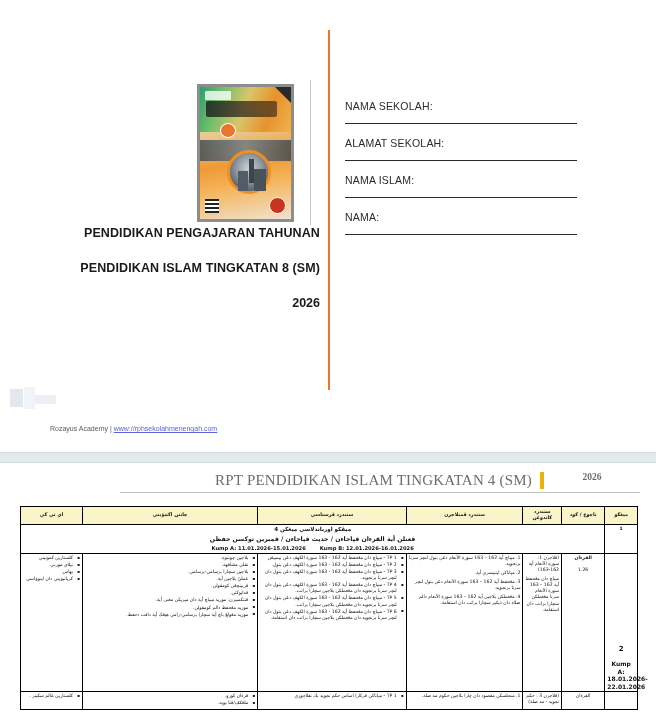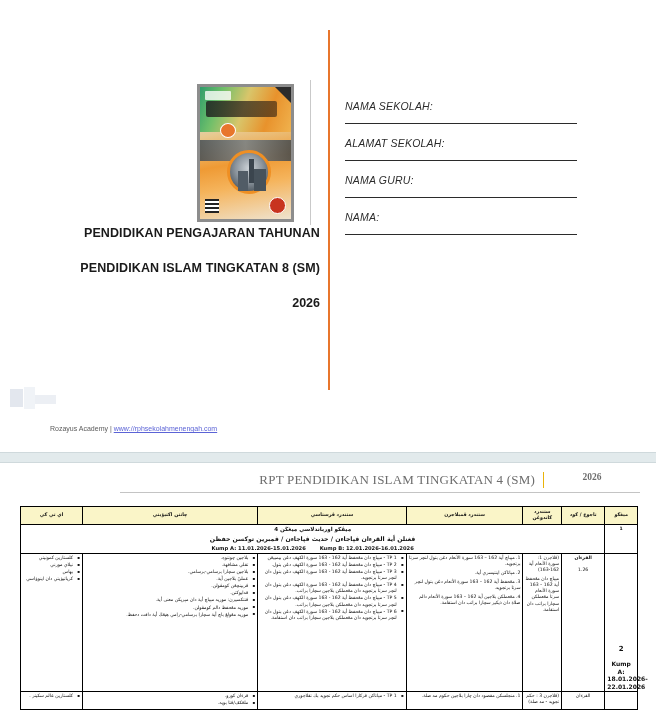--- a/index.html
+++ b/index.html
@@ -51,41 +51,41 @@
                repeating-linear-gradient(90deg,#222 0 2px,transparent 2px 4px);}
   .bk-seal{position:absolute;right:5px;bottom:5px;width:15px;height:15px;border-radius:50%;
     background:#c8341f;border:1px solid #fff;}
 
   .title-block{position:absolute;left:40px;top:226px;width:280px;text-align:right;}
   .title-line{font-size:12.5px;font-weight:bold;color:#1a1a1a;letter-spacing:.1px;
     margin-bottom:20px;line-height:1.2;}
   .title-year{font-size:12.5px;font-weight:bold;color:#1a1a1a;}
 
   .form-block{position:absolute;left:345px;top:100px;width:240px;}
-  .form-label{font-size:10.5px;color:#2b2b2b;letter-spacing:.2px;margin-bottom:11px;font-style:italic;}
+  .form-label{font-size:10.5px;color:#2b2b2b;letter-spacing:.2px;margin-bottom:11px;}
   .form-rule{height:1px;background:#2b2b2b;width:232px;margin-bottom:13px;}
 
   .wm{position:absolute;left:10px;top:387px;width:46px;height:26px;}
   .wm i{position:absolute;display:block;background:#e3e7ee;}
   .wm .w1{left:0;top:2px;width:13px;height:18px;}
   .wm .w2{left:14px;top:0;width:11px;height:22px;background:#f0f3f7;}
   .wm .w3{left:25px;top:8px;width:21px;height:9px;background:#eceff4;}
 
   .credit{position:absolute;left:50px;top:425px;font-size:7px;color:#5a5a5a;}
   .credit a{color:#5b63d6;text-decoration:underline;}
 
   .page-gap{position:absolute;left:0;top:452px;width:656px;height:11px;background:#e2eaec;}
   .page-gap:before{content:"";position:absolute;left:0;top:0;width:100%;height:1px;background:#cfd9dc;}
   .page-gap:after{content:"";position:absolute;left:0;bottom:0;width:100%;height:1px;background:#cfd9dc;}
 
   
   .page2{position:absolute;left:0;top:463px;width:656px;height:252px;background:#fff;}
   .hdr{position:absolute;left:120px;top:9px;width:520px;display:flex;align-items:flex-start;}
-  .hdr-main{flex:1;text-align:right;padding-right:8px;border-right:1px solid #eab308;
-    font-family:"Liberation Serif", serif;font-size:13px;color:#6d6d6d;letter-spacing:.2px;}
+  .hdr-main{flex:1;text-align:right;padding-right:8px;border-right:4px solid #eab308;
+    font-family:"Liberation Serif", serif;font-size:15px;color:#6d6d6d;letter-spacing:.2px;}
   .hdr-year{width:96px;text-align:center;font-family:"Liberation Serif", serif;
     font-size:9.5px;color:#6d6d6d;font-weight:bold;}
   .hdr-rule{position:absolute;left:120px;top:29px;width:520px;height:1px;background:#c4c4c4;}
 
   table.rpt{position:absolute;left:20px;top:43px;width:618px;
     border-collapse:collapse;table-layout:fixed;direction:rtl;}
   table.rpt td,table.rpt th{
     border:1px solid #000;vertical-align:top;padding:1px 2px;
     font-family:"DejaVu Sans", sans-serif;font-size:4.6px;line-height:1.32;color:#111;
   }
@@ -150,21 +150,21 @@
       <div class="title-line">PENDIDIKAN PENGAJARAN TAHUNAN</div>
       <div class="title-line">PENDIDIKAN ISLAM TINGKATAN 8 (SM)</div>
       <div class="title-year">2026</div>
     </div>
 
     <div class="form-block">
       <div class="form-label">NAMA SEKOLAH:</div>
       <div class="form-rule"></div>
       <div class="form-label">ALAMAT SEKOLAH:</div>
       <div class="form-rule"></div>
-      <div class="form-label">NAMA GURU:</div>
+      <div class="form-label">NAMA ISLAM:</div>
       <div class="form-rule"></div>
       <div class="form-label">NAMA:</div>
       <div class="form-rule"></div>
     </div>
 
     <div class="wm">
       <i class="w1"></i>
         <i class="w2"></i>
         <i class="w3"></i>
     </div>

